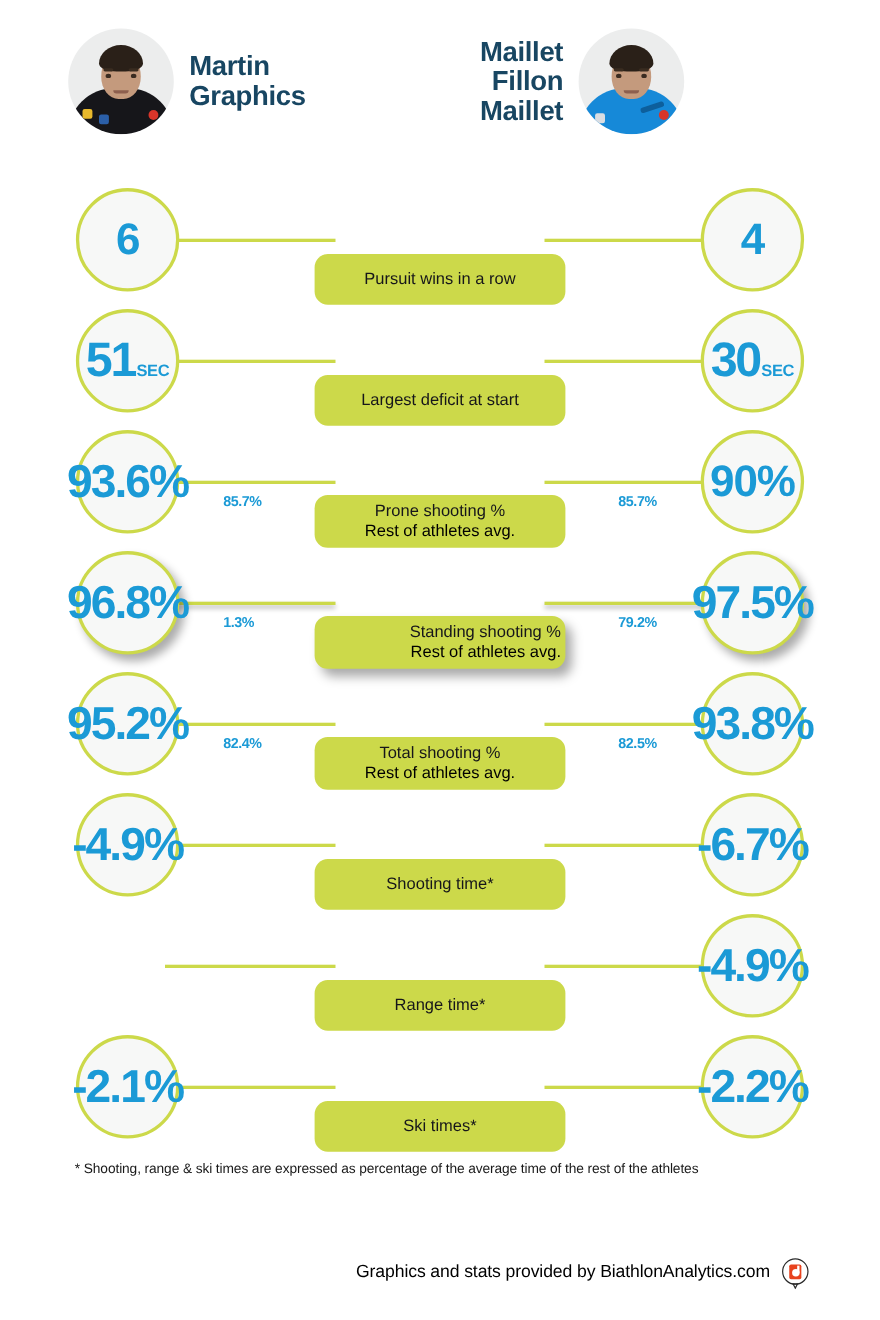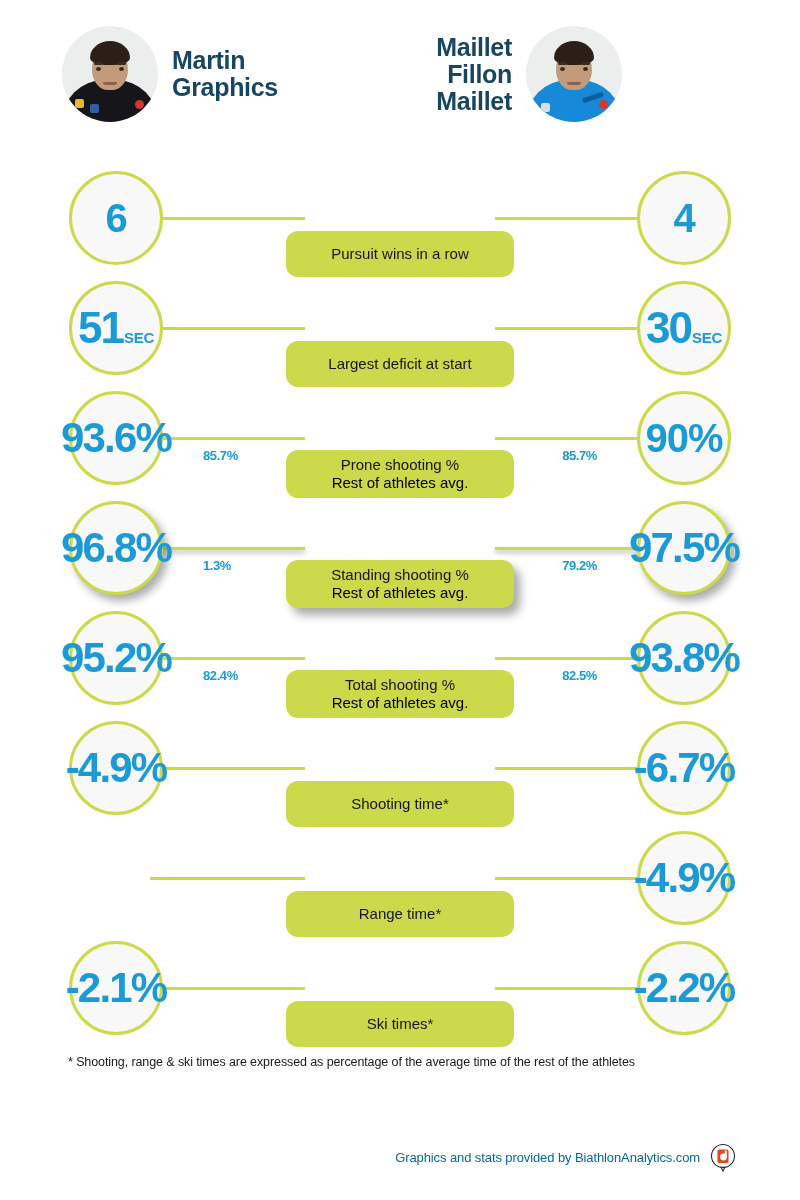--- a/index.html
+++ b/index.html
@@ -229,20 +229,21 @@
     display: flex;
     flex-direction: column;
     align-items: center;
     justify-content: center;
     z-index: 4;
     padding: 6px 4px;
     margin-top: 36px;
   }
   .row.emph .pill {
     box-shadow: 6px 7px 10px rgba(0,0,0,0.34);
+    align-items: flex-end;
   }
   .pill-title {
     font-size: 15px;
     color: #16161a;
     line-height: 1.2;
     text-align: center;
     white-space: nowrap;
   }
   .pill-sub {
     font-size: 15px;
@@ -281,22 +282,22 @@
   
   .footer {
     position: absolute;
     top: 1142px;
     right: 62px;
     display: flex;
     align-items: center;
     gap: 8px;
   }
   .footer-text {
-    font-size: 13px;
-    color: #0369a1;
+    font-size: 16px;
+    color: #000000;
     letter-spacing: -0.1px;
   }
   .brand-logo {
     width: 30px;
     height: 30px;
     position: relative;
     flex: 0 0 auto;
   }
 </style>
 </head>

